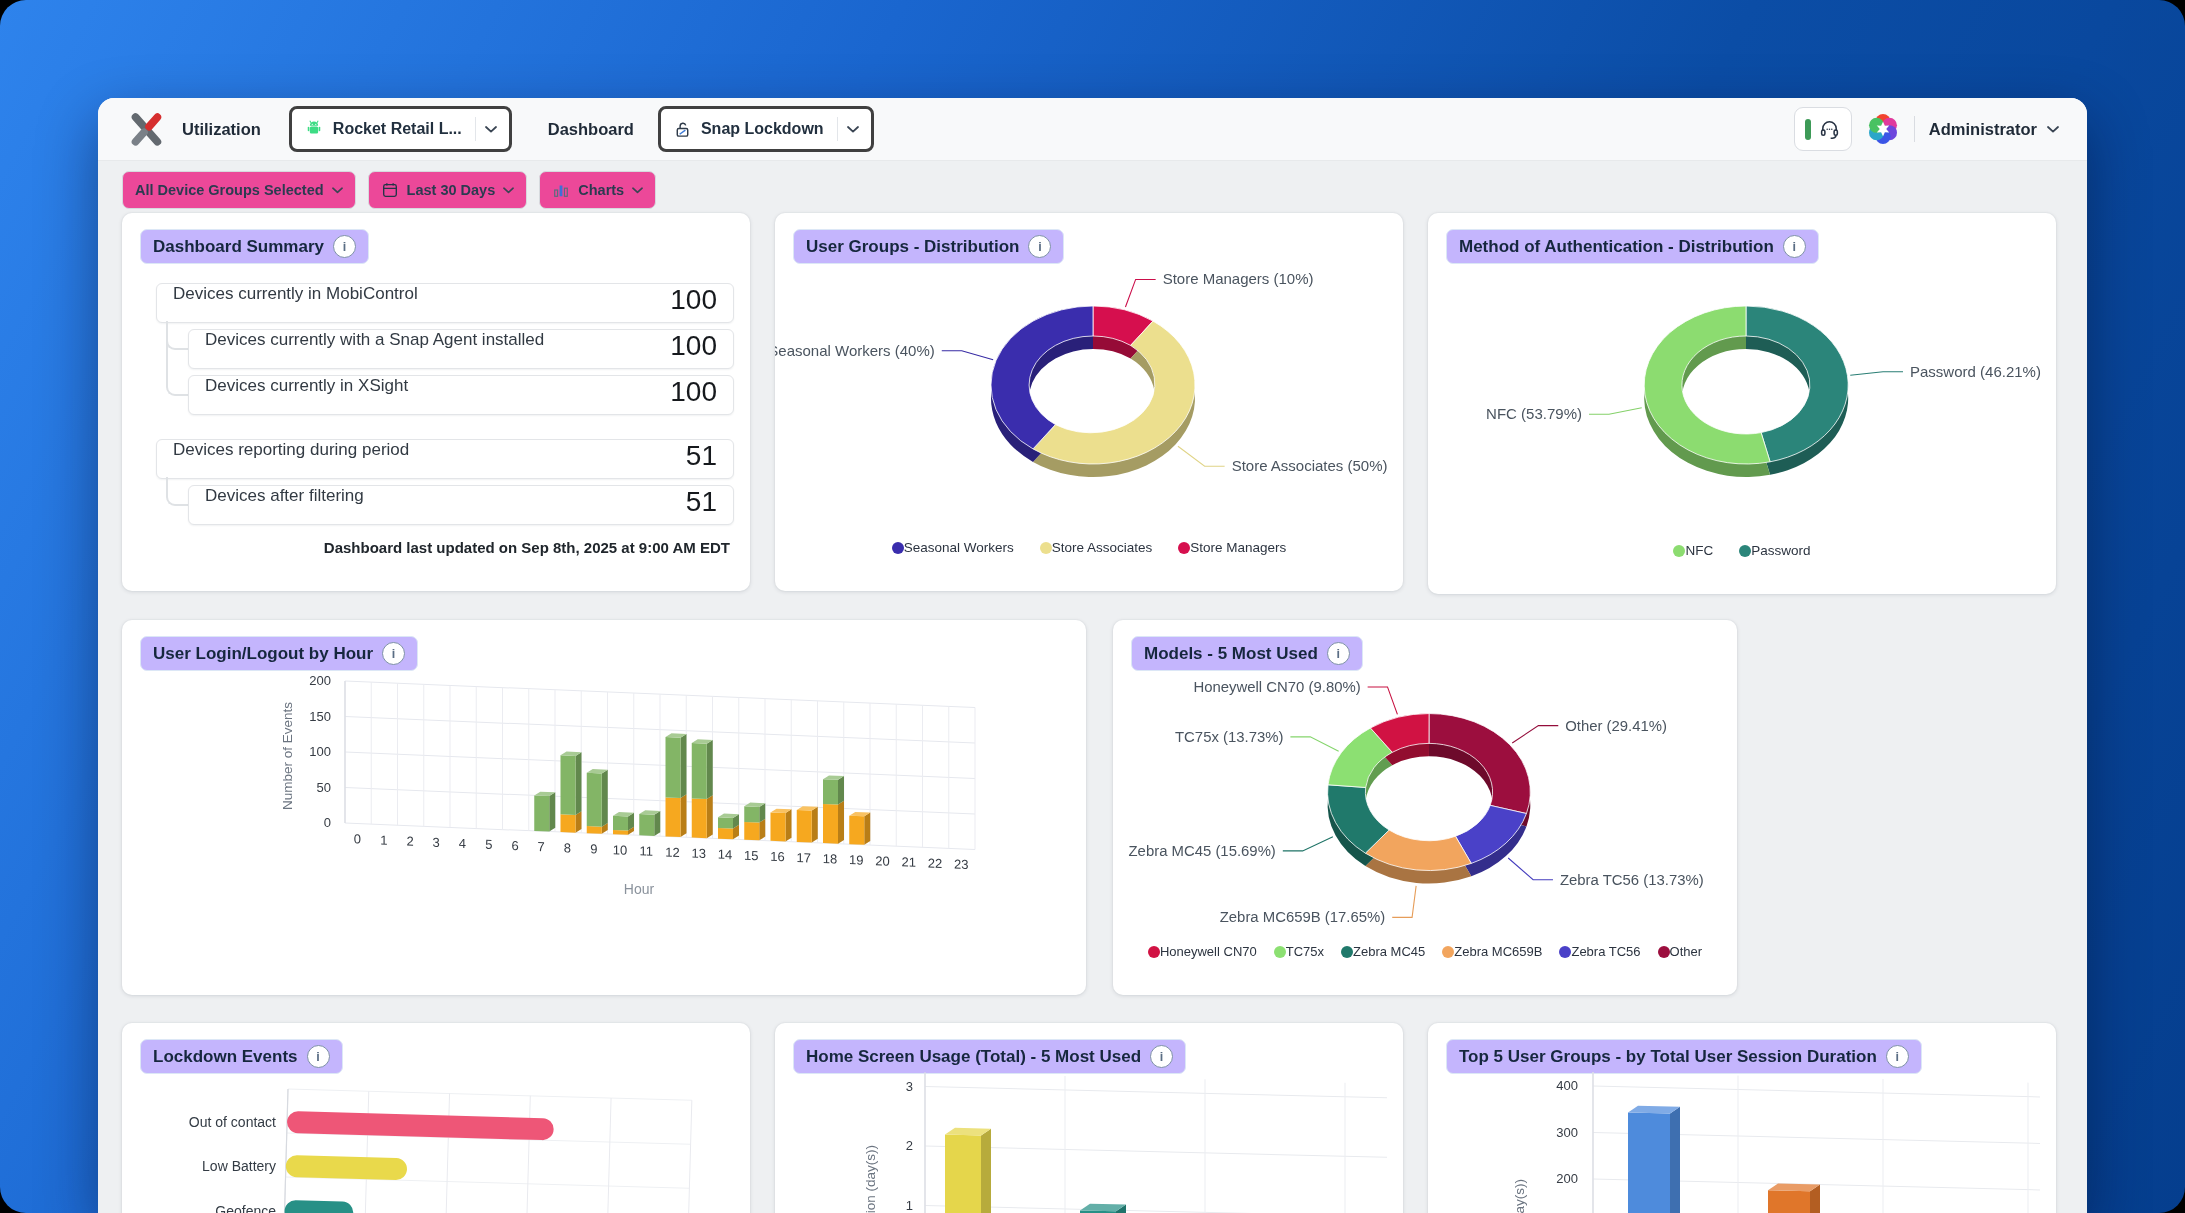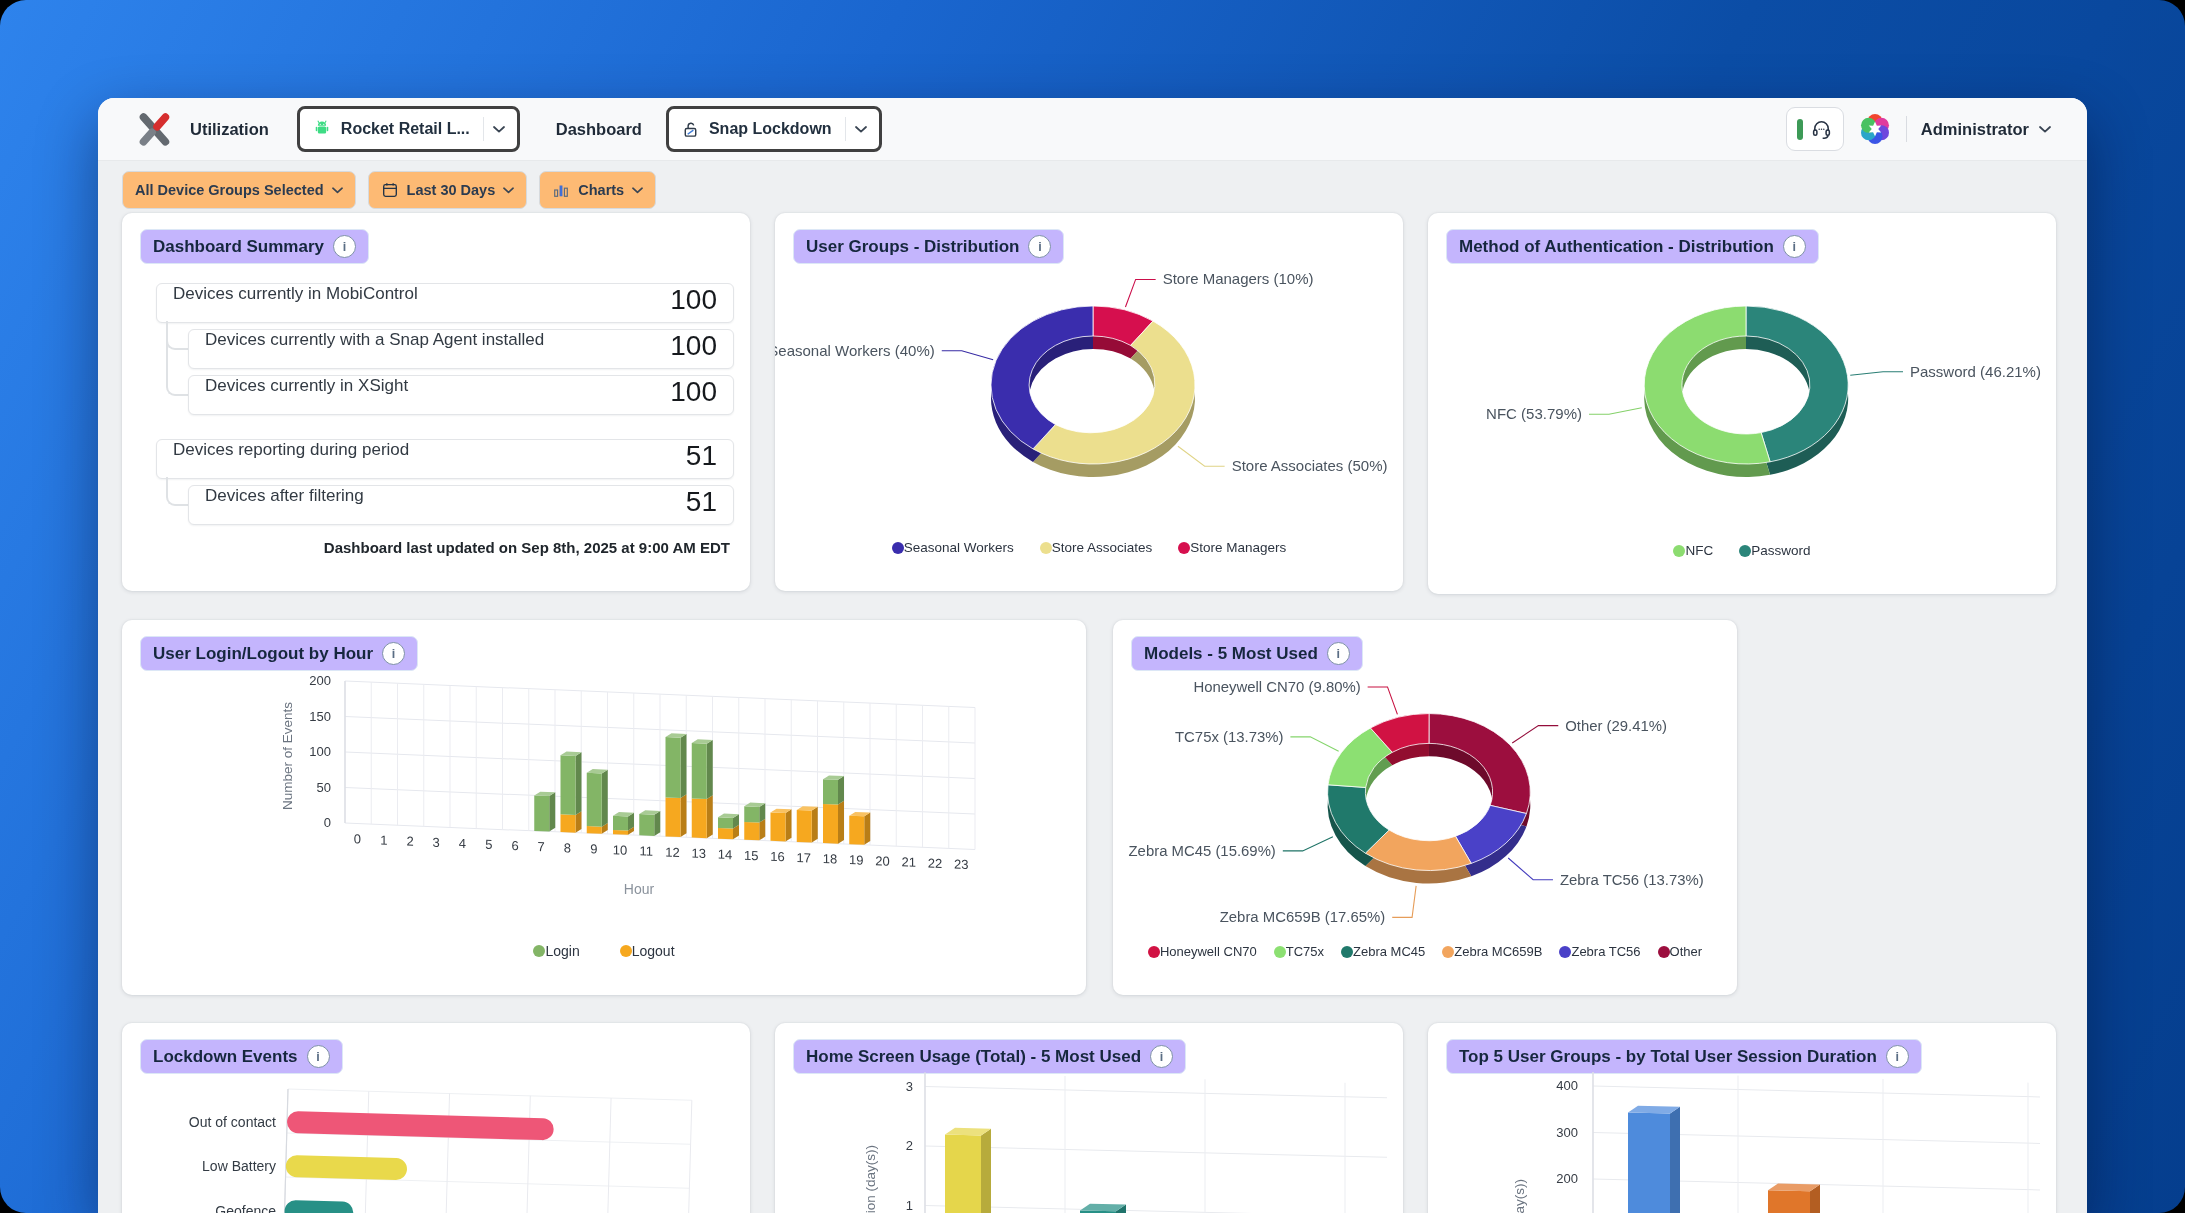--- a/index.html
+++ b/index.html
@@ -1,32 +1,32 @@
 <!DOCTYPE html>
 <html><head>
 <meta charset="utf-8">
 <style>
   html,body{margin:0;padding:0;background:#000;}
   body{width:2185px;height:1213px;overflow:hidden;font-family:"Liberation Sans",sans-serif;position:relative;}
   .stage{position:absolute;inset:0;border-radius:26px;background:linear-gradient(118deg,#2e83ec 0%,#1a66cf 32%,#0b4da6 62%,#053e8e 100%);overflow:hidden;}
   .window{position:absolute;left:98px;top:98px;width:1989px;height:1115px;background:#eef0f2;border-radius:16px 16px 0 0;overflow:hidden;box-shadow:0 22px 60px rgba(0,10,40,.45);}
   
-  .toolbar{height:62px;background:#f8f9fa;border-bottom:1px solid #e7e9eb;display:flex;align-items:center;padding:0 36px;}
+  .toolbar{height:62px;background:#f8f9fa;border-bottom:1px solid #e7e9eb;display:flex;align-items:center;padding:0 28px;}
   .brand{display:flex;align-items:center;}
   .tb-label{font-size:16.5px;font-weight:600;color:#1f2a37;}
   .sel{display:inline-flex;align-items:center;gap:9px;background:#fff;border:3px solid #404040;border-radius:8px;height:40px;padding:0 12px;font-size:16px;font-weight:600;color:#22303f;cursor:pointer;}
   .sel .vdiv{width:1px;height:24px;background:#e3e6ea;margin-left:4px;}
   .tb-right{margin-left:auto;display:flex;align-items:center;gap:14px;}
   .support-btn{display:inline-flex;align-items:center;gap:7px;background:#fff;border:1px solid #dadde2;border-radius:9px;height:42px;padding:0 10px;cursor:pointer;}
   .green-pill{width:6px;height:21px;border-radius:3px;background:#3d9a57;}
   .hr-div{width:1px;height:26px;background:#d9dce1;}
   .user-box{display:inline-flex;align-items:center;gap:10px;cursor:pointer;}
   
   .filters{display:flex;gap:12px;padding:10px 24px 0;}
-  .fsel{display:inline-flex;align-items:center;gap:8px;background:#fdba74;border:1px solid #d6dade;border-radius:7px;height:36px;padding:0 12px;font-size:14.5px;font-weight:600;color:#2b3b50;cursor:pointer;}
+  .fsel{display:inline-flex;align-items:center;gap:8px;background:#ec4899;border:1px solid #d6dade;border-radius:7px;height:36px;padding:0 12px;font-size:14.5px;font-weight:600;color:#2b3b50;cursor:pointer;}
   
   .card{position:absolute;background:#fff;border-radius:10px;box-shadow:0 1px 4px rgba(25,35,55,.12),0 0 0 1px rgba(25,35,55,.02);}
   .chip{position:absolute;left:18px;top:16px;display:inline-flex;align-items:center;gap:9px;padding:5px 12px;background:#c4b5fd;border:1px solid #dce7f6;border-radius:7px;font-size:17px;font-weight:600;color:#16273e;white-space:nowrap;}
   .info{width:21px;height:21px;border:1.4px solid #7e90a7;border-radius:50%;color:#5a6d84;font-size:12.5px;font-weight:700;display:inline-flex;align-items:center;justify-content:center;cursor:pointer;background:#fff;flex:none;}
   
   .srow{position:absolute;height:38px;right:16px;background:#fff;border:1px solid #e3e5e8;border-radius:6px;box-shadow:0 1px 2px rgba(20,30,50,.06);display:flex;align-items:flex-start;padding:0 16px;}
   .srow.parent{left:34px;}
   .srow.child{left:66px;}
   .srow-label{font-size:17px;color:#323a43;}
   .srow-value{margin-left:auto;font-size:28px;font-weight:500;color:#16191d;}
@@ -373,30 +373,20 @@
             </g>
             <text x="197" y="161" text-anchor="end" font-size="13" fill="#363c44">0</text>
             <text x="197" y="125.5" text-anchor="end" font-size="13" fill="#363c44">50</text>
             <text x="197" y="90" text-anchor="end" font-size="13" fill="#363c44">100</text>
             <text x="197" y="54.5" text-anchor="end" font-size="13" fill="#363c44">150</text>
             <text x="197" y="19" text-anchor="end" font-size="13" fill="#363c44">200</text>
             <text x="158" y="90" transform="rotate(-90 158 90)" text-anchor="middle" font-size="13.5" fill="#6b7480">Number of Events</text>
             <text x="505" y="228" text-anchor="middle" font-size="14" fill="#8a929c">Hour</text>
           </svg>
         </div>
-      <div class="legend" style="gap:40px;font-size:14px" id="legend-login_logout">
-          <span class="litem">
-            <span class="ldot" style="background: rgb(131, 181, 102);"></span>
-            <span>Login</span>
-          </span>
-          <span class="litem">
-            <span class="ldot" style="background: rgb(246, 168, 31);"></span>
-            <span>Logout</span>
-          </span>
-        </div>
     </div>
 
     <div class="card" style="left:1015px;top:522px;width:624px;height:375px">
       <div class="chip">
         <span>Models - 5 Most Used</span>
         <span class="info">i</span>
       </div>
       <div class="chart-area" id="chart-models">
           <svg viewBox="0 0 628 270" width="100%" height="100%">
             <path d="M318.0 60.0 A102 79 0 0 1 416.1 160.6 L379.6 152.4 A64 49 0 0 0 318.0 90.0 Z" fill="rgb(109,10,43)"></path>

